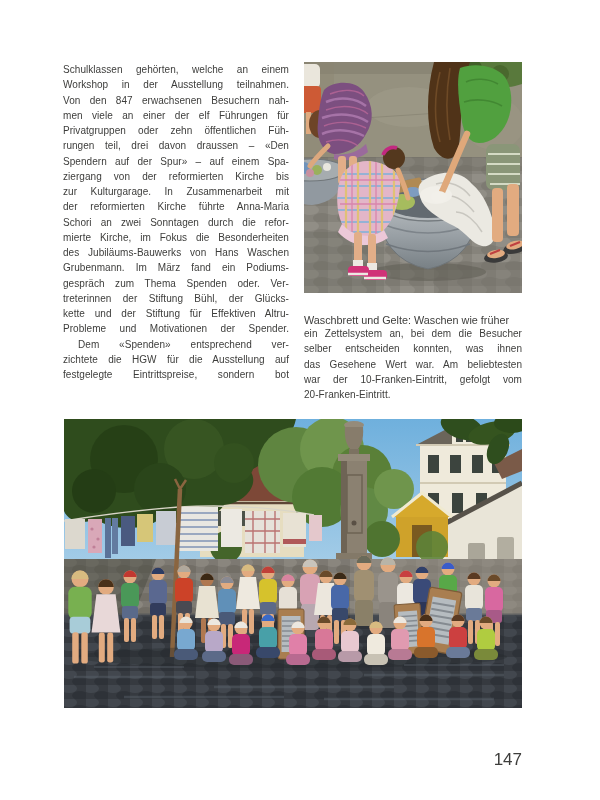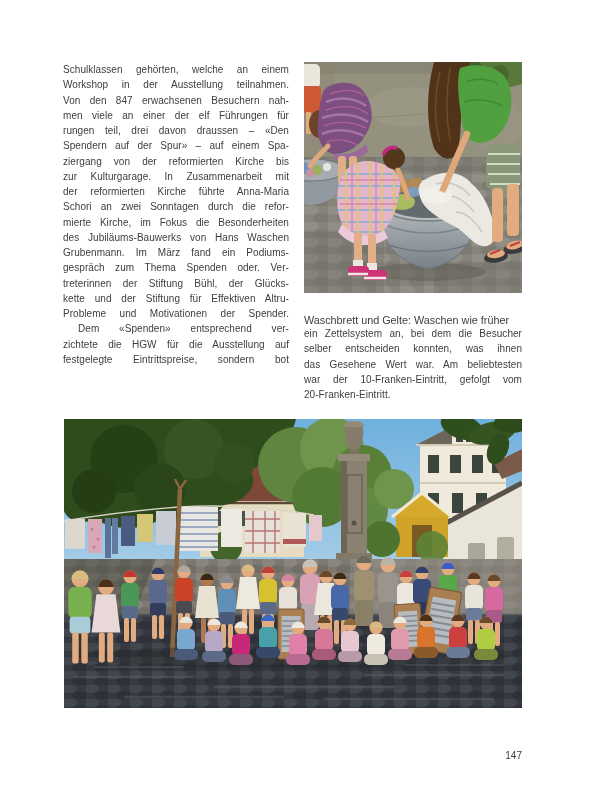--- a/index.html
+++ b/index.html
@@ -5,32 +5,33 @@
   html,body{margin:0;padding:0;background:#ffffff;}
   .page{position:relative;width:600px;height:800px;background:#ffffff;overflow:hidden;
         font-family:"Liberation Sans",sans-serif;color:#3d3d3b;}
   .col{position:absolute;font-size:10px;line-height:15.25px;letter-spacing:0.05px;}
   .tline{text-align:justify;text-align-last:justify;white-space:nowrap;}
   .tline.last{text-align-last:left;}
   .tline.ind{text-indent:15px;}
   .caption{position:absolute;font-size:10.8px;color:#3d3d3b;margin-top:14px;}
   .photo{position:absolute;overflow:hidden;}
   .photo svg{display:block;width:100%;height:100%;}
-  .pagenum{position:absolute;font-size:10px;color:#3d3d3b;text-align:right;}
+  .pagenum{position:absolute;font-size:17px;color:#3d3d3b;text-align:right;}
 </style>
 </head>
 <body>
 
 <div class="page">
 
   <div class="col" style="left:63px;top:62px;width:226px;">
       <div class="tline">Schulklassen gehörten, welche an einem</div>
       <div class="tline">Workshop in der Ausstellung teilnahmen.</div>
       <div class="tline">Von den 847 erwachsenen Besuchern nah-</div>
       <div class="tline">men viele an einer der elf Führungen für</div>
+      <div class="tline">Privatgruppen oder zehn öffentlichen Füh-</div>
       <div class="tline">rungen teil, drei davon draussen – «Den</div>
       <div class="tline">Spendern auf der Spur» – auf einem Spa-</div>
       <div class="tline">ziergang von der reformierten Kirche bis</div>
       <div class="tline">zur Kulturgarage. In Zusammenarbeit mit</div>
       <div class="tline">der reformierten Kirche führte Anna-Maria</div>
       <div class="tline">Schori an zwei Sonntagen durch die refor-</div>
       <div class="tline">mierte Kirche, im Fokus die Besonderheiten</div>
       <div class="tline">des Jubiläums-Bauwerks von Hans Waschen</div>
       <div class="tline">Grubenmann. Im März fand ein Podiums-</div>
       <div class="tline">gespräch zum Thema Spenden oder. Ver-</div>

